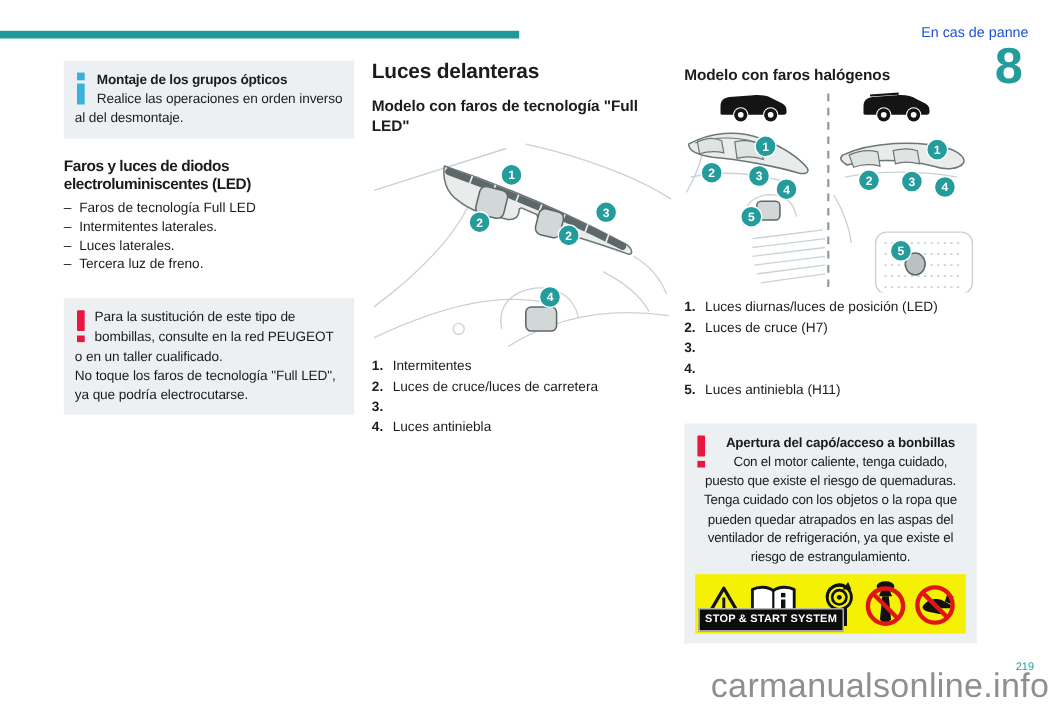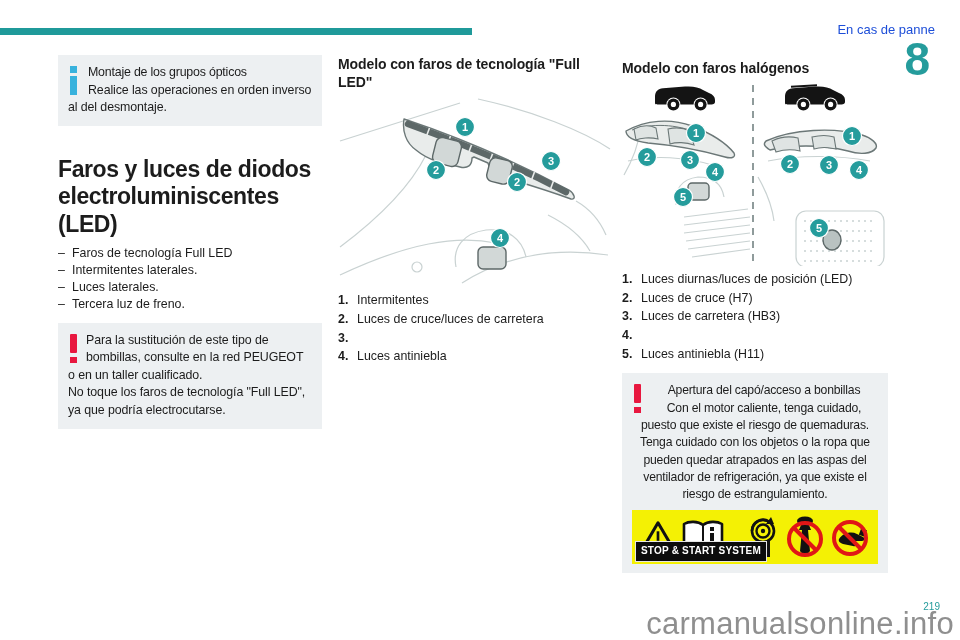--- a/index.html
+++ b/index.html
@@ -10,40 +10,40 @@
   .topbar{position:absolute;left:0;top:28px;width:472px;height:7px;background:#1f9a9a;}
   .hdr-label{position:absolute;top:22px;right:25px;font-size:13px;color:#1d4ed8;text-align:center;}
   .chapter-num{position:absolute;top:36px;right:30px;font-size:46px;font-weight:bold;color:#259c9c;line-height:1;}
 
   .col{position:absolute;top:55px;}
   .col-left{left:58px;width:264px;}
   .col-mid{left:338px;width:274px;}
   .col-right{left:622px;width:266px;}
 
   .graybox{background:#edf0f2;padding:9px 10px;font-size:12.4px;line-height:1.42;display:flow-root;letter-spacing:-0.1px;}
-  .box-title{font-weight:normal;letter-spacing:-0.2px;}
+  .box-title{font-weight:bold;letter-spacing:-0.2px;}
 
   .icon-info{float:left;width:20px;height:34px;position:relative;}
   .icon-info .dot{position:absolute;left:2px;top:2px;width:7px;height:7px;background:#38b2dd;}
   .icon-info .bar{position:absolute;left:2px;top:12px;width:7px;height:19px;background:#38b2dd;}
   .icon-warn{float:left;width:18px;height:34px;position:relative;}
   .icon-warn .bar{position:absolute;left:2px;top:2px;width:7px;height:19px;background:#e8173f;border-radius:1px;}
   .icon-warn .dot{position:absolute;left:2px;top:25px;width:7px;height:6px;background:#e8173f;}
 
-  h1{font-size:23px;line-height:1.2;margin:30px 0 6px;letter-spacing:-0.4px;}
+  h1{font-size:14px;line-height:1.2;margin:16px 0 6px;letter-spacing:-0.4px;}
   h2{font-size:19px;margin:0 0 10px;letter-spacing:-0.2px;}
   h3{font-size:14px;line-height:1.3;margin:0 0 4px;letter-spacing:-0.1px;}
   .para{font-size:12.4px;line-height:1.4;margin:0 0 3px;}
   .dashlist{font-size:12.4px;line-height:1.37;}
   .dashrow{display:flex;}
   .dash{width:14px;flex:none;}
   .legend{font-size:12.4px;line-height:1.5;margin-top:6px;}
   .legrow{display:flex;}
   .legnum{font-weight:bold;width:19px;flex:none;}
-  .mt10{margin-top:10px;}
+  .mt10{margin-top:22px;}
 
   .yellowstrip{position:relative;margin-top:6px;background:#f4f104;height:46px;display:flex;align-items:center;padding:4px 5px;}
   .strip-spacer{flex:1;}
   .strip-icon{flex:none;margin:0 2px;}
   .strip-label{position:absolute;left:3px;bottom:2px;background:#0c0c0c;color:#fff;font-weight:bold;
     font-size:10px;padding:2px 5px;letter-spacing:0.2px;border:1px solid #e6e6e6;white-space:nowrap;}
 
   .pagenum{position:absolute;top:601px;right:20px;color:#259c9c;font-size:10px;font-weight:normal;z-index:1;}
   .watermark{position:absolute;top:606px;right:6px;font-size:31px;color:#8f8f8f;z-index:2;letter-spacing:0.3px;}
 
@@ -103,20 +103,21 @@
     <span class="icon-warn">
         <span class="bar"></span>
         <span class="dot"></span>
       </span>
     <span>Para la sustitución de este tipo de bombillas, consulte en la red PEUGEOT o en un taller cualificado.</span><br>
     <span>No toque los faros de tecnología "Full LED", ya que podría electrocutarse.</span>
   </div>
 </div>
 
 <div class="col col-mid">
+  <h2>Luces delanteras</h2>
   <h3>Modelo con faros de tecnología "Full LED"</h3>
 
   <svg class="il" width="274" height="190" viewBox="0 0 274 190">
     <path class="thin" d="M2,46 L122,8"></path>
     <path class="thin" d="M140,4 C195,16 245,36 272,54"></path>
     <path class="thin" d="M2,152 C42,122 72,92 88,60"></path>
     <path class="thin" d="M2,180 C70,148 118,140 158,148"></path>
     <path class="thin" d="M124,188 C165,162 215,152 270,160"></path>
     <path class="thin" d="M238,106 C252,114 262,126 268,140"></path>
     <path class="thin" d="M210,120 C230,130 244,142 252,156"></path>
@@ -259,21 +260,20 @@
     <div class="legrow">
         <span class="legnum">1.</span>
         <span>Luces diurnas/luces de posición (LED)</span>
       </div>
     <div class="legrow">
         <span class="legnum">2.</span>
         <span>Luces de cruce (H7)</span>
       </div>
     <div class="legrow">
         <span class="legnum">3.</span>
-        <span>Luces de carretera (HB3)</span>
       </div>
     <div class="legrow">
         <span class="legnum">4.</span>
       </div>
     <div class="legrow">
         <span class="legnum">5.</span>
         <span>Luces antiniebla (H11)</span>
       </div>
   </div>
 

